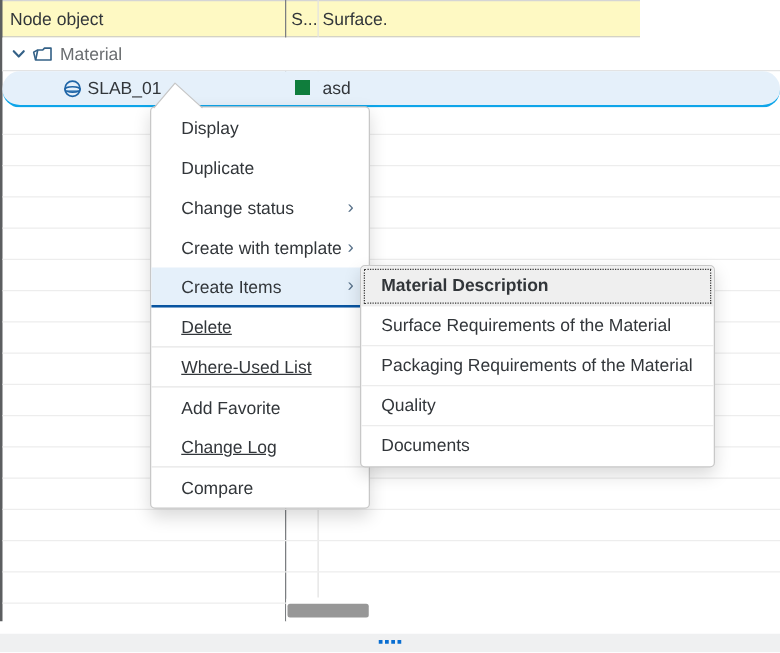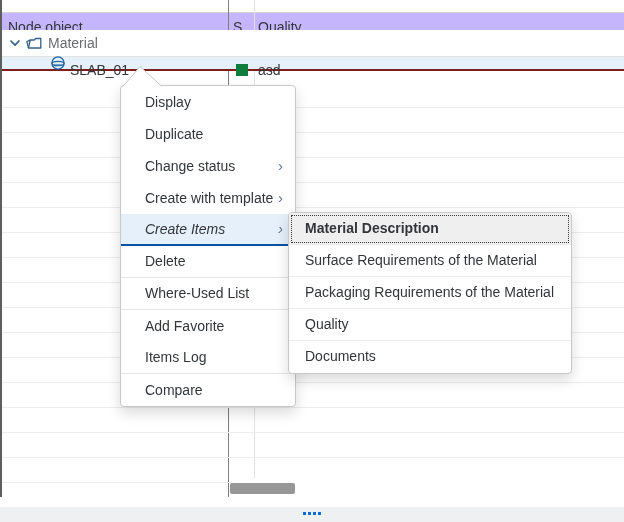--- a/index.html
+++ b/index.html
@@ -4,70 +4,70 @@
 <style>
   * { margin:0; padding:0; box-sizing:border-box; }
   html,body { background:#fff; }
   .stage {
     position:relative; width:624px; height:522px; overflow:hidden;
     font-family:"Liberation Sans", sans-serif; font-size:14px; color:#32363a;
     background:#fff;
   }
   
   .left-edge { position:absolute; left:0; top:0; width:2px; height:497px; background:#5c5e60; }
-  .tbl-header { position:absolute; left:0; top:0; width:624px; height:30px; background:#c4b5fd; border-top:1px solid #d5d5d5; border-bottom:1px solid #c6c6c6;margin-top:12px; }
+  .tbl-header { position:absolute; left:0; top:0; width:512px; height:30px; background:#fef9c3; border-top:1px solid #d5d5d5; border-bottom:1px solid #c6c6c6; }
   .hdr-cell { position:absolute; top:0; height:29px; line-height:29px; color:#32363a; white-space:nowrap; }
   .vline-dark  { position:absolute; left:228px; top:0; width:1px; height:497px; background:#7b7e81; }
   .vline-light { position:absolute; left:254px; top:0; width:1px; height:478px; background:#e2e2e2; }
   .row { position:absolute; left:2px; right:0; height:27px; }
   .row-material { top:30px; border-bottom:1px solid #e3e3e3; background:#fff; }
-  .row-slab { top:57px; height:14px; background:#e5f0fa; border-bottom:2px solid #7f1d1d; }
+  .row-slab { top:57px; height:29px; background:#e5f0fa; border-bottom:2px solid #0ea5e9;border-radius:14px; }
   .tree-icon { position:absolute; top:50%; transform:translateY(-50%); display:inline-flex; }
   .row-label { position:absolute; top:0; height:27px; line-height:27px; white-space:nowrap; }
   .lbl-gray { color:#6a6d70; }
   .status-square { position:absolute; left:234px; top:7px; width:12px; height:12px; }
   .empty-line { position:absolute; left:2px; right:0; height:1px; background:#ededed; }
   
   .hscroll-track { position:absolute; left:229px; top:479px; width:395px; height:18px; background:#fff; }
   .hscroll-thumb { position:absolute; left:230px; top:483px; width:65px; height:11px; background:#979797; border-radius:2px; }
   
   .footer-bar { position:absolute; left:0; top:507px; width:624px; height:15px; background:#eff0f1; }
   .grip { position:absolute; left:50%; top:5px; transform:translateX(-50%); display:flex; gap:2px; }
   .grip i { width:3px; height:3px; background:#0a6ed1; display:block; }
   
   .menu {
     position:absolute; left:120px; top:85px; width:176px; z-index:20;
     background:#fff; border:1px solid #c8c8c8; border-radius:4px;
     box-shadow:0 6px 14px rgba(0,0,0,.15); overflow:hidden;
   }
   .menu-item { position:relative; height:32px; line-height:32px; padding-left:24px; color:#32363a; white-space:nowrap; cursor:default; }
   .menu-item .chev { position:absolute; right:12px; top:0; color:#5b738b; font-size:15px; }
-  .menu-item.highlighted { background:#e5f0fa; border-bottom:2px solid #0854a0; line-height:30px;font-style:italic; }
-  .menu-item.sep-after { border-bottom:1px solid #e6e6e6; line-height:31px; }
+  .menu-item.highlighted { background:#e5f0fa; border-bottom:2px solid #0854a0; line-height:30px; }
+  .menu-item.sep-after { border-bottom:1px solid #e6e6e6; line-height:31px;text-decoration:underline; }
   
   .submenu {
     position:absolute; left:288px; top:212px; width:284px; z-index:25;
     background:#fff; border:1px solid #c8c8c8; border-radius:4px;
     box-shadow:0 6px 14px rgba(0,0,0,.15); overflow:hidden;
   }
   .submenu-item { height:32px; line-height:31px; padding-left:16px; color:#32363a; border-bottom:1px solid #ececec; white-space:nowrap; cursor:default; }
   .submenu-item:last-child { border-bottom:none; }
   .submenu-item.focused { background:#efefef; outline:1px dotted #3a3a3a; outline-offset:-3px;font-weight:bold; }
   
   .callout { position:absolute; left:122px; top:65px; z-index:30; }
 </style>
 </head>
 <body>
 
 <div class="stage">
 
   <div class="tbl-header">
     <span class="hdr-cell" style="left:8px">Node object</span>
     <span class="hdr-cell" style="left:233px">S...</span>
-    <span class="hdr-cell" style="left:258px">Quality.</span>
+    <span class="hdr-cell" style="left:258px">Surface.</span>
   </div>
 
   <div class="vline-light"></div>
   <div class="vline-dark"></div>
   <div class="left-edge"></div>
 
   <div class="row row-material">
     <span class="tree-icon" style="left:6px">
       <svg width="14" height="14" viewBox="0 0 14 14">
           <path d="M3 5 L7 9.2 L11 5" fill="none" stroke="#346187" stroke-width="1.7" stroke-linecap="round" stroke-linejoin="round"></path>
@@ -128,21 +128,21 @@
 
   <div class="menu" id="context-menu">
       <div class="menu-item"><span>Display</span></div>
       <div class="menu-item"><span>Duplicate</span></div>
       <div class="menu-item"><span>Change status</span><span class="chev">›</span></div>
       <div class="menu-item"><span>Create with template</span><span class="chev">›</span></div>
       <div class="menu-item highlighted"><span>Create Items</span><span class="chev">›</span></div>
       <div class="menu-item sep-after"><span>Delete</span></div>
       <div class="menu-item sep-after"><span>Where-Used List</span></div>
       <div class="menu-item"><span>Add Favorite</span></div>
-      <div class="menu-item sep-after"><span>Items Log</span></div>
+      <div class="menu-item sep-after"><span>Change Log</span></div>
       <div class="menu-item"><span>Compare</span></div>
     </div>
 
   <span class="callout">
     <svg width="42" height="22" viewBox="0 0 42 22">
         <path d="M1 21.5 L18 1.5 L40 21.5" fill="#ffffff" stroke="#c6c6c6" stroke-width="1" stroke-linejoin="round"></path>
       </svg>
   </span>
 
   <div class="submenu" id="create-items-submenu">

